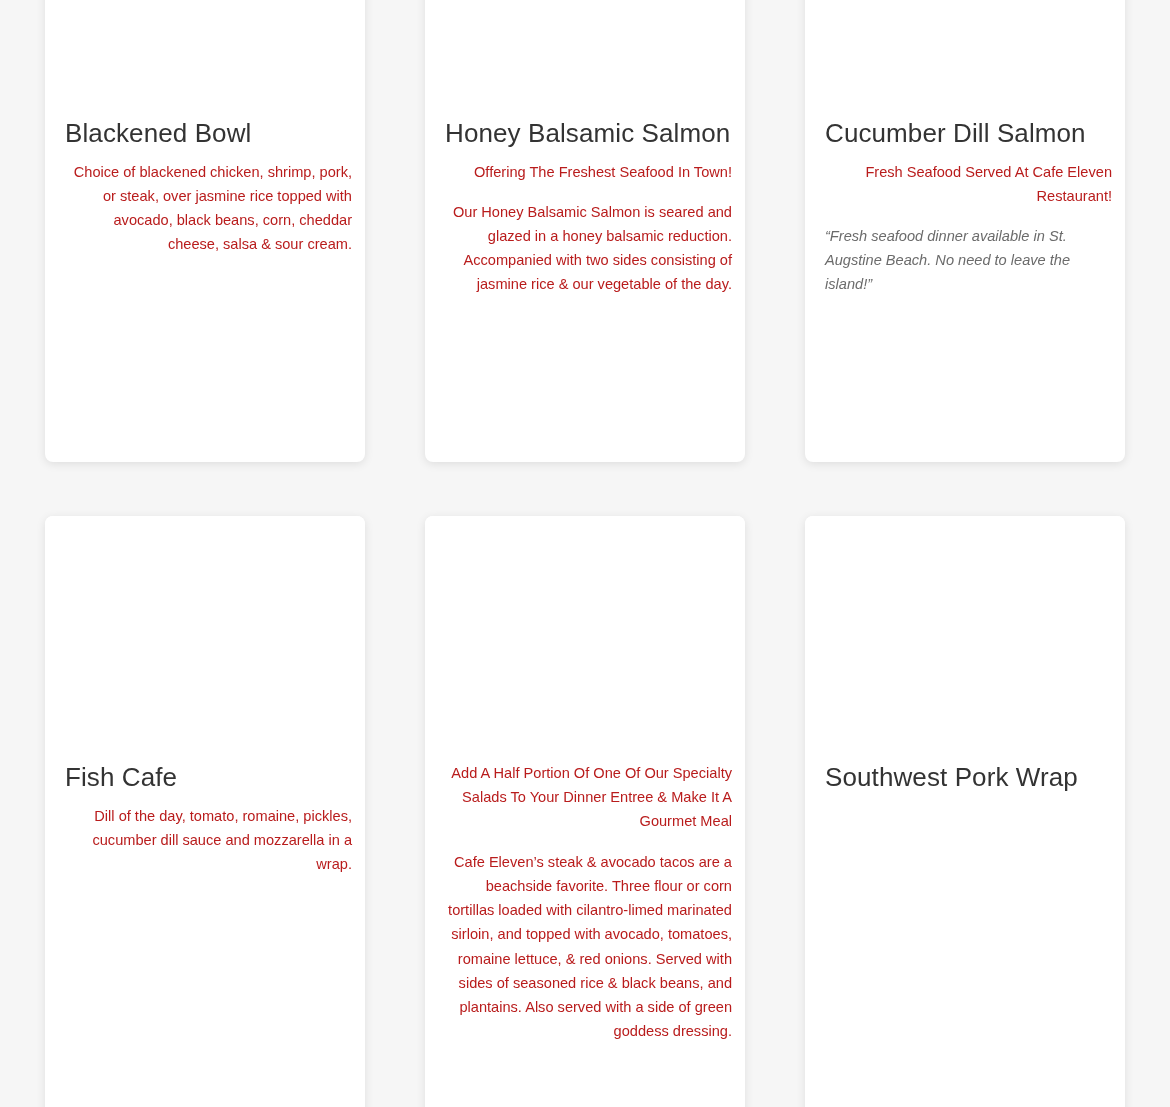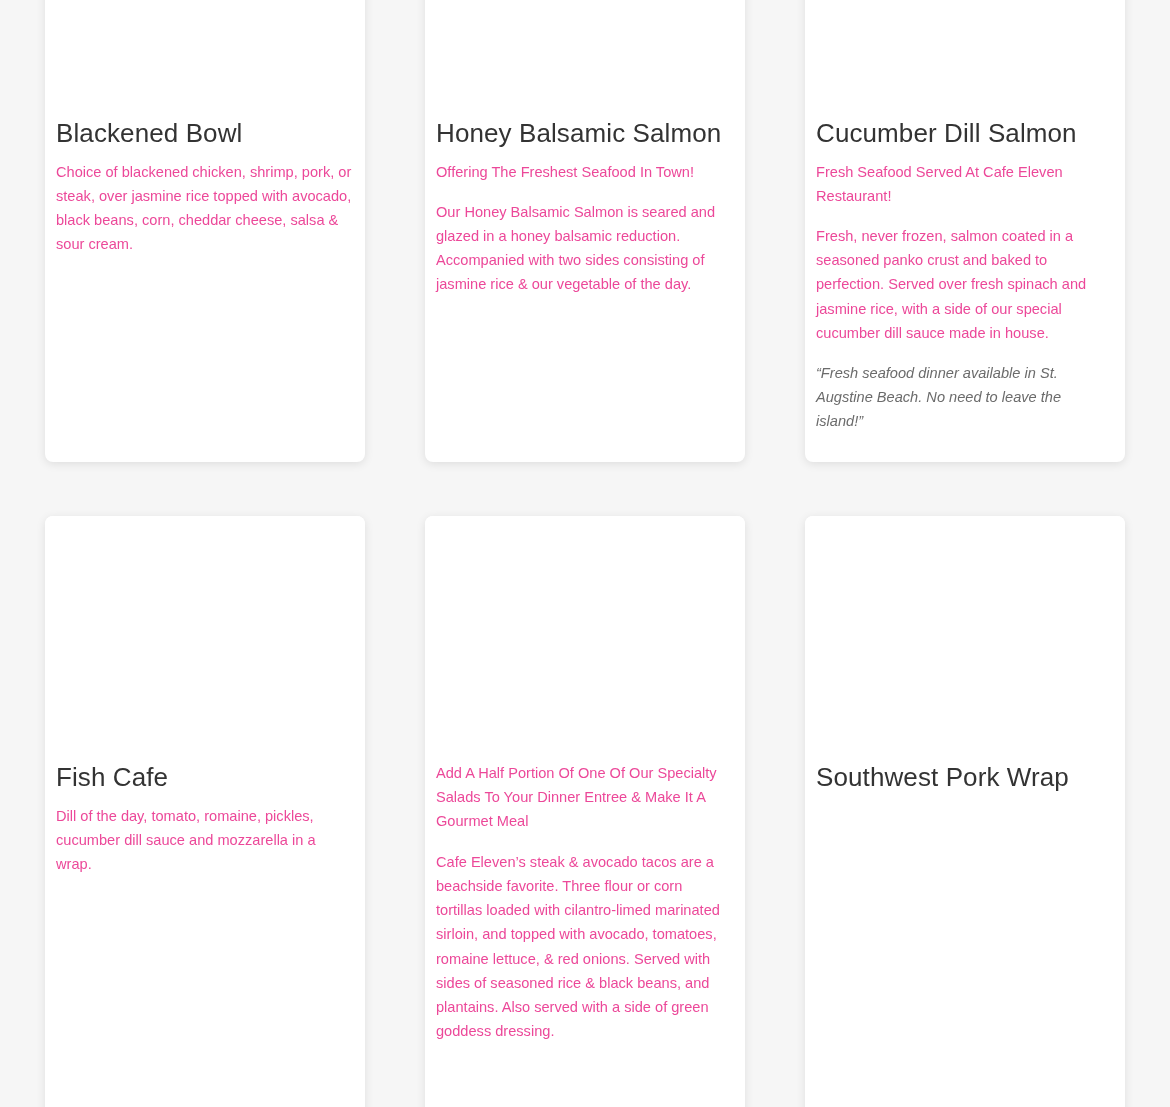--- a/index.html
+++ b/index.html
@@ -45,38 +45,39 @@
   }
 
   .card-media {
     width: 100%;
     background: #ffffff;
   }
   .row-1 .card-media { height: 345px; }
   .row-2 .card-media { height: 245px; }
 
   .card-body {
-    padding: 0 13px 26px 11px;
+    padding: 0 13px 26px 20px;
   }
 
   .card-title {
     margin: 0 0 10px 0;
     font-size: 26px;
     line-height: 1.25;
     font-weight: 300;
     color: #333333;
     letter-spacing: 0.1px;
   }
 
   .card-text {
     margin: 0 0 16px 0;
     font-size: 14.6px;
     line-height: 1.66;
-    color: #ec4899;
+    color: #b91c1c;
     font-weight: 400;
+    text-align: right;
   }
   .card-text:last-child { margin-bottom: 0; }
 
   .card-quote {
     margin: 0;
     font-size: 14.6px;
     line-height: 1.66;
     color: #6b6b6b;
     font-style: italic;
   }
@@ -104,21 +105,20 @@
       <p class="card-text">Offering The Freshest Seafood In Town!</p>
       <p class="card-text">Our Honey Balsamic Salmon is seared and glazed in a honey balsamic reduction. Accompanied with two sides consisting of jasmine rice &amp; our vegetable of the day.</p>
     </div>
   </div>
 
   <div class="card">
     <div class="card-media"></div>
     <div class="card-body">
       <h2 class="card-title">Cucumber Dill Salmon</h2>
       <p class="card-text">Fresh Seafood Served At Cafe Eleven Restaurant!</p>
-      <p class="card-text">Fresh, never frozen, salmon coated in a seasoned panko crust and baked to perfection. Served over fresh spinach and jasmine rice, with a side of our special cucumber dill sauce made in house.</p>
       <p class="card-quote">“Fresh seafood dinner available in St. Augstine Beach. No need to leave the island!”</p>
     </div>
   </div>
 
 </div>
 
 <div class="grid row-2">
 
   <div class="card">
     <div class="card-media"></div>

